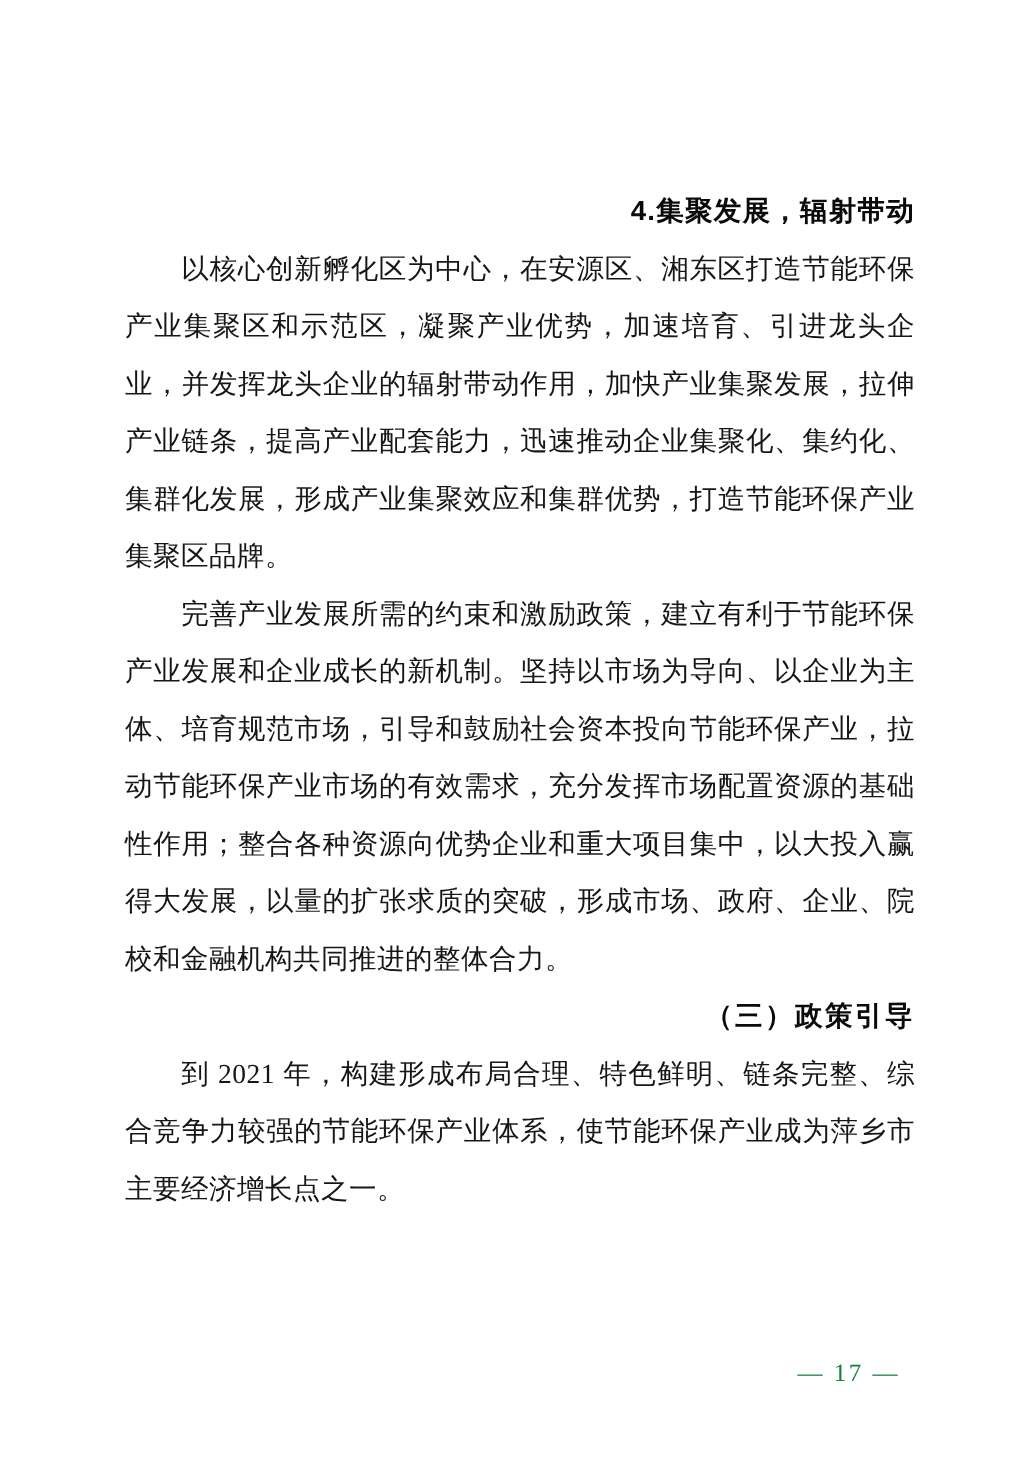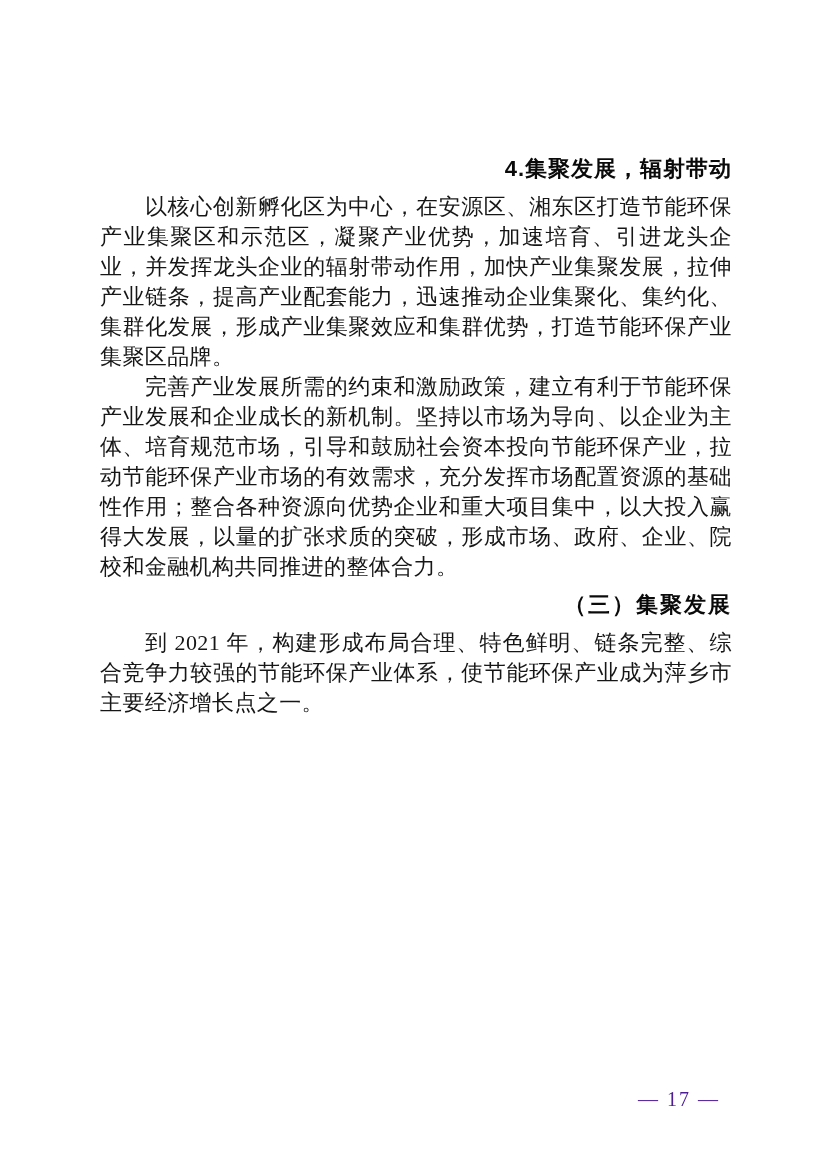--- a/index.html
+++ b/index.html
@@ -32,52 +32,52 @@
     font-family: "Liberation Sans", "DejaVu Sans", sans-serif;
     white-space: nowrap;
     text-align: right;
   }
   .sec-heading.kaiti {
     font-family: "Liberation Serif", "DejaVu Serif", serif;
     letter-spacing: 2px;
   }
   .sec-paragraph {
     font-size: 22px;
-    line-height: 30px;
+    line-height: 46px;
     font-weight: 400;
     text-indent: 45px;
     text-align: justify;
     text-justify: inter-character;
     letter-spacing: 0.4px;
     color: #161616;
     margin: 0;
   }
   .page-footer {
     position: absolute;
     right: 106px;
     bottom: 58px;
     font-size: 20px;
     letter-spacing: 2px;
-    color: #4c1d95;
+    color: #15803d;
     font-family: "Liberation Serif", "DejaVu Serif", serif;
   }
 </style>
 </head>
 <body>
 
 <div class="page">
   <div class="content">
 
     <div class="sec-heading">4.集聚发展，辐射带动</div>
 
     <p class="sec-paragraph">以核心创新孵化区为中心，在安源区、湘东区打造节能环保产业集聚区和示范区，凝聚产业优势，加速培育、引进龙头企业，并发挥龙头企业的辐射带动作用，加快产业集聚发展，拉伸产业链条，提高产业配套能力，迅速推动企业集聚化、集约化、集群化发展，形成产业集聚效应和集群优势，打造节能环保产业集聚区品牌。</p>
 
 
     <p class="sec-paragraph">完善产业发展所需的约束和激励政策，建立有利于节能环保产业发展和企业成长的新机制。坚持以市场为导向、以企业为主体、培育规范市场，引导和鼓励社会资本投向节能环保产业，拉动节能环保产业市场的有效需求，充分发挥市场配置资源的基础性作用；整合各种资源向优势企业和重大项目集中，以大投入赢得大发展，以量的扩张求质的突破，形成市场、政府、企业、院校和金融机构共同推进的整体合力。</p>
 
-    <div class="sec-heading kaiti">（三）集聚发展</div>
+    <div class="sec-heading kaiti">（三）政策引导</div>
 
     <p class="sec-paragraph">到 2021 年，构建形成布局合理、特色鲜明、链条完整、综合竞争力较强的节能环保产业体系，使节能环保产业成为萍乡市主要经济增长点之一。</p>
 
   </div>
 
   <div class="page-footer">— 17 —</div>
 </div>
 
 </body></html>

